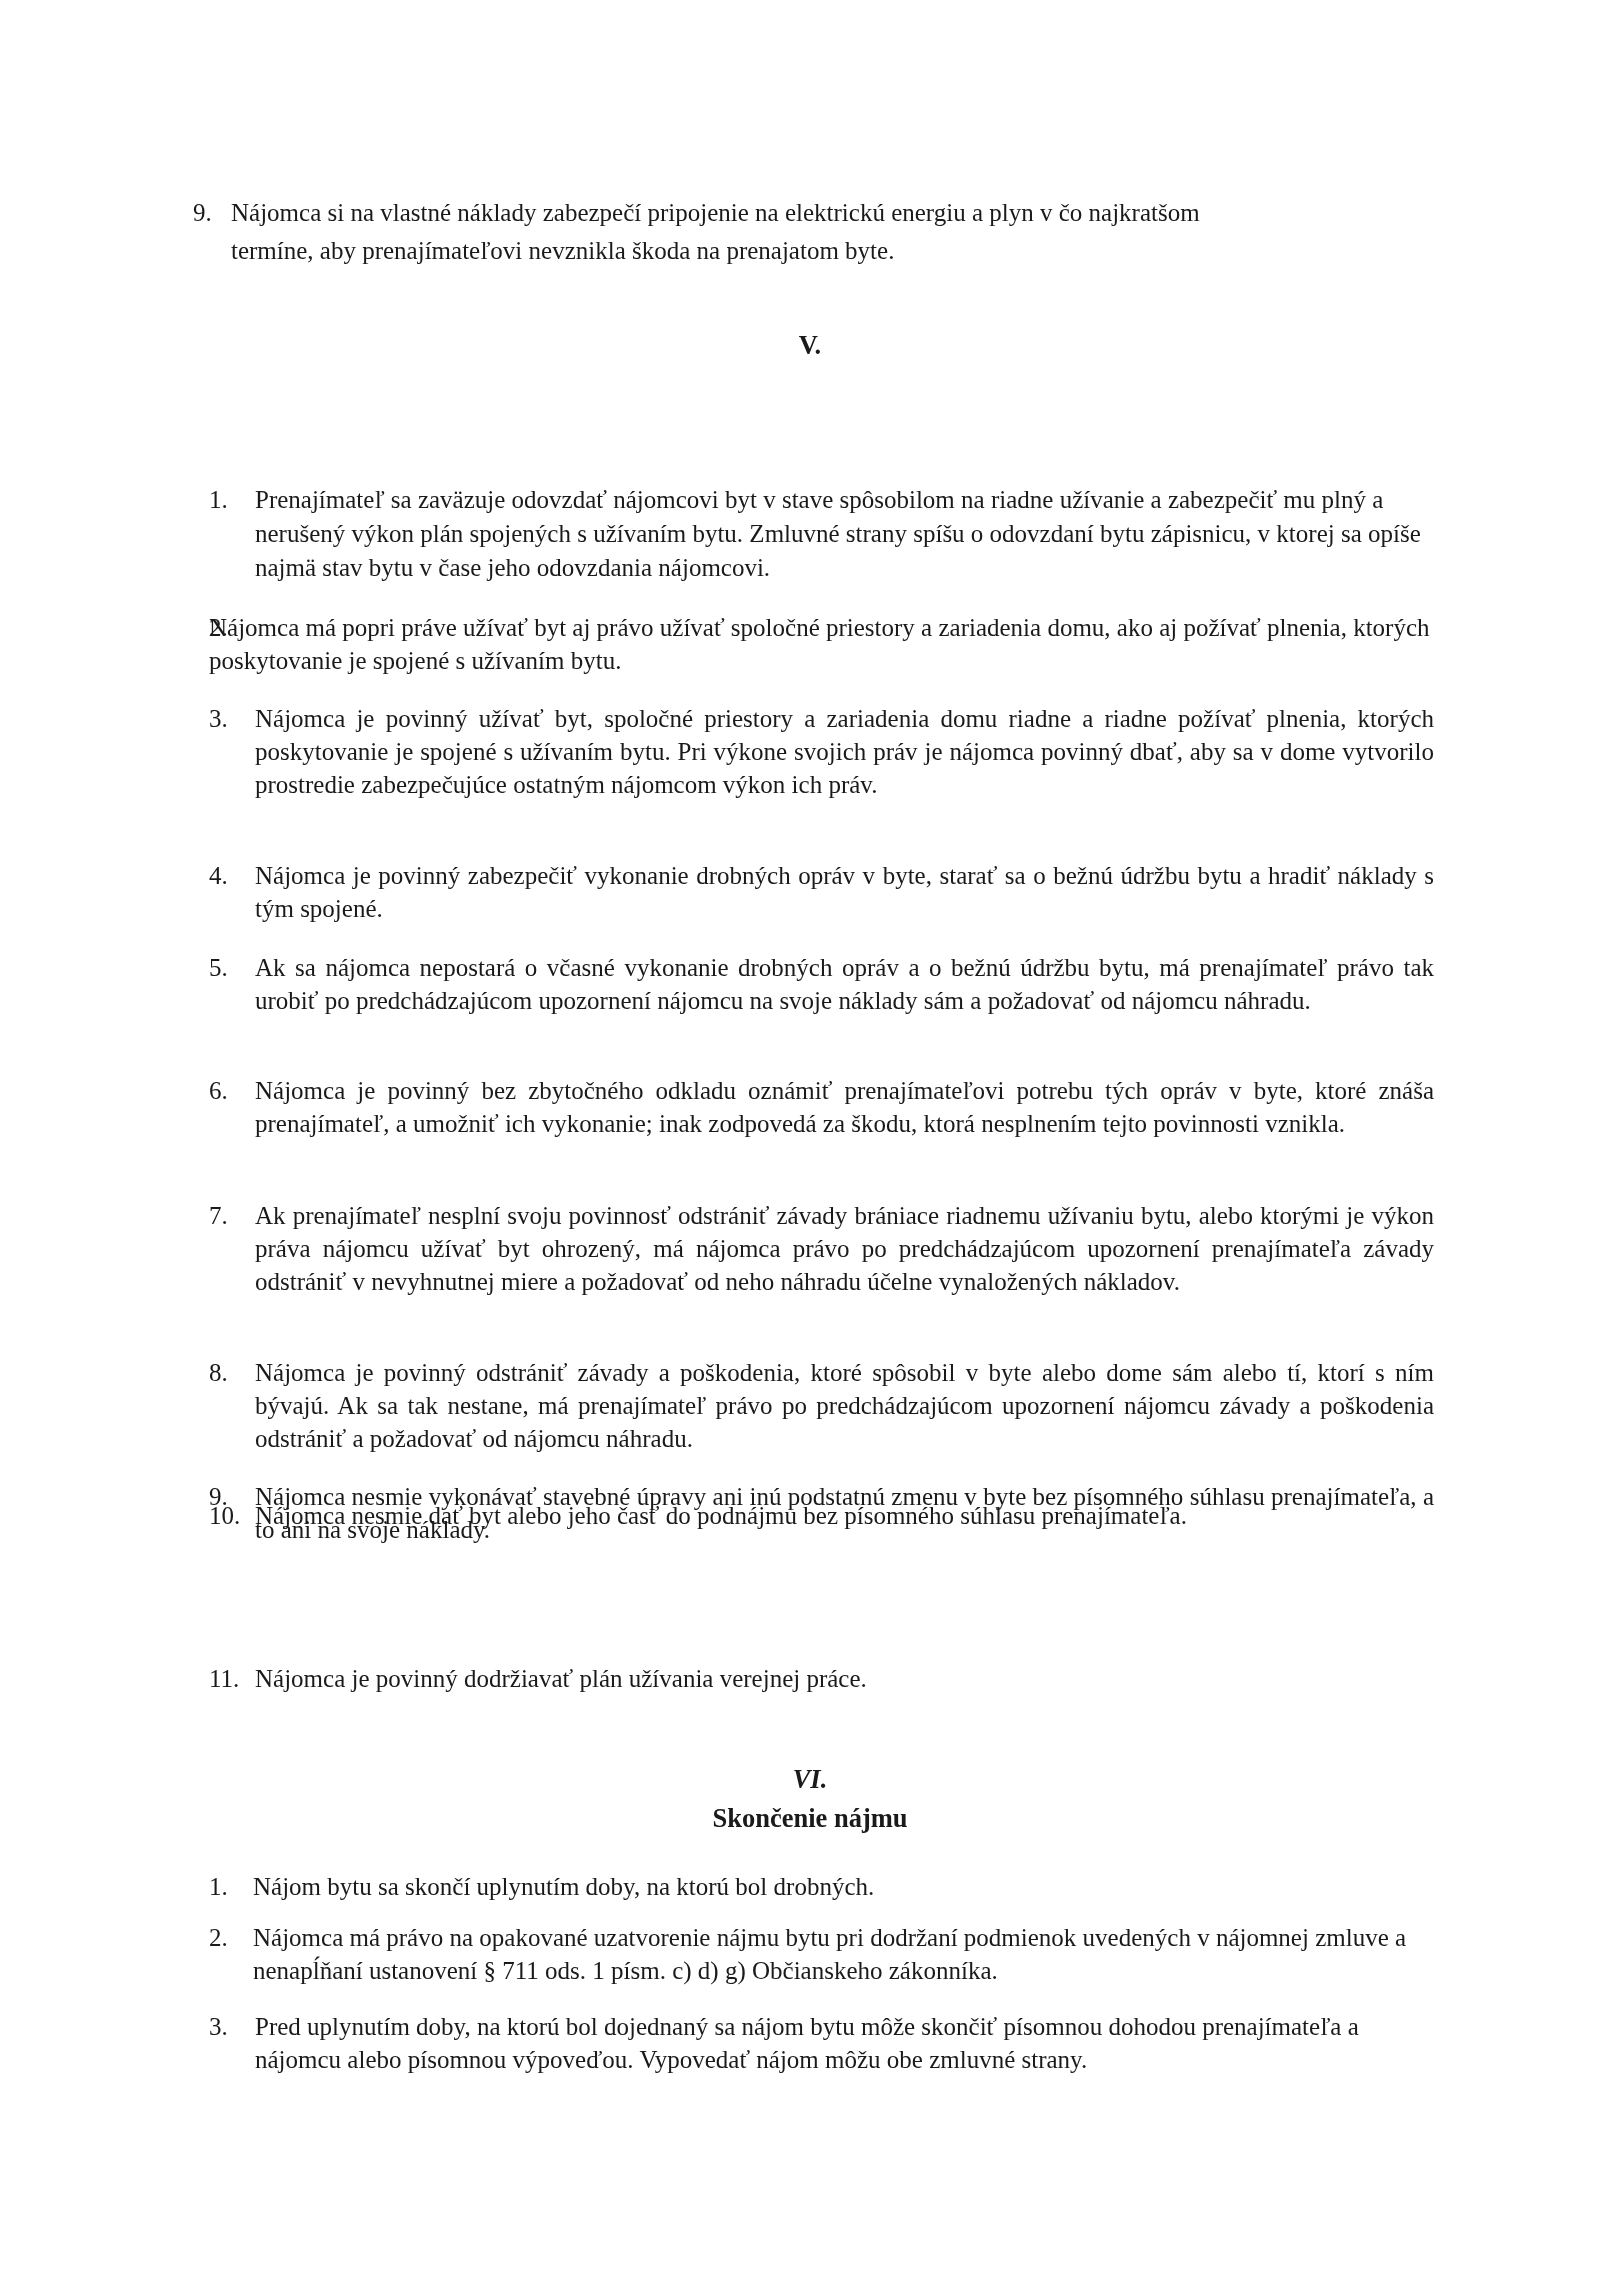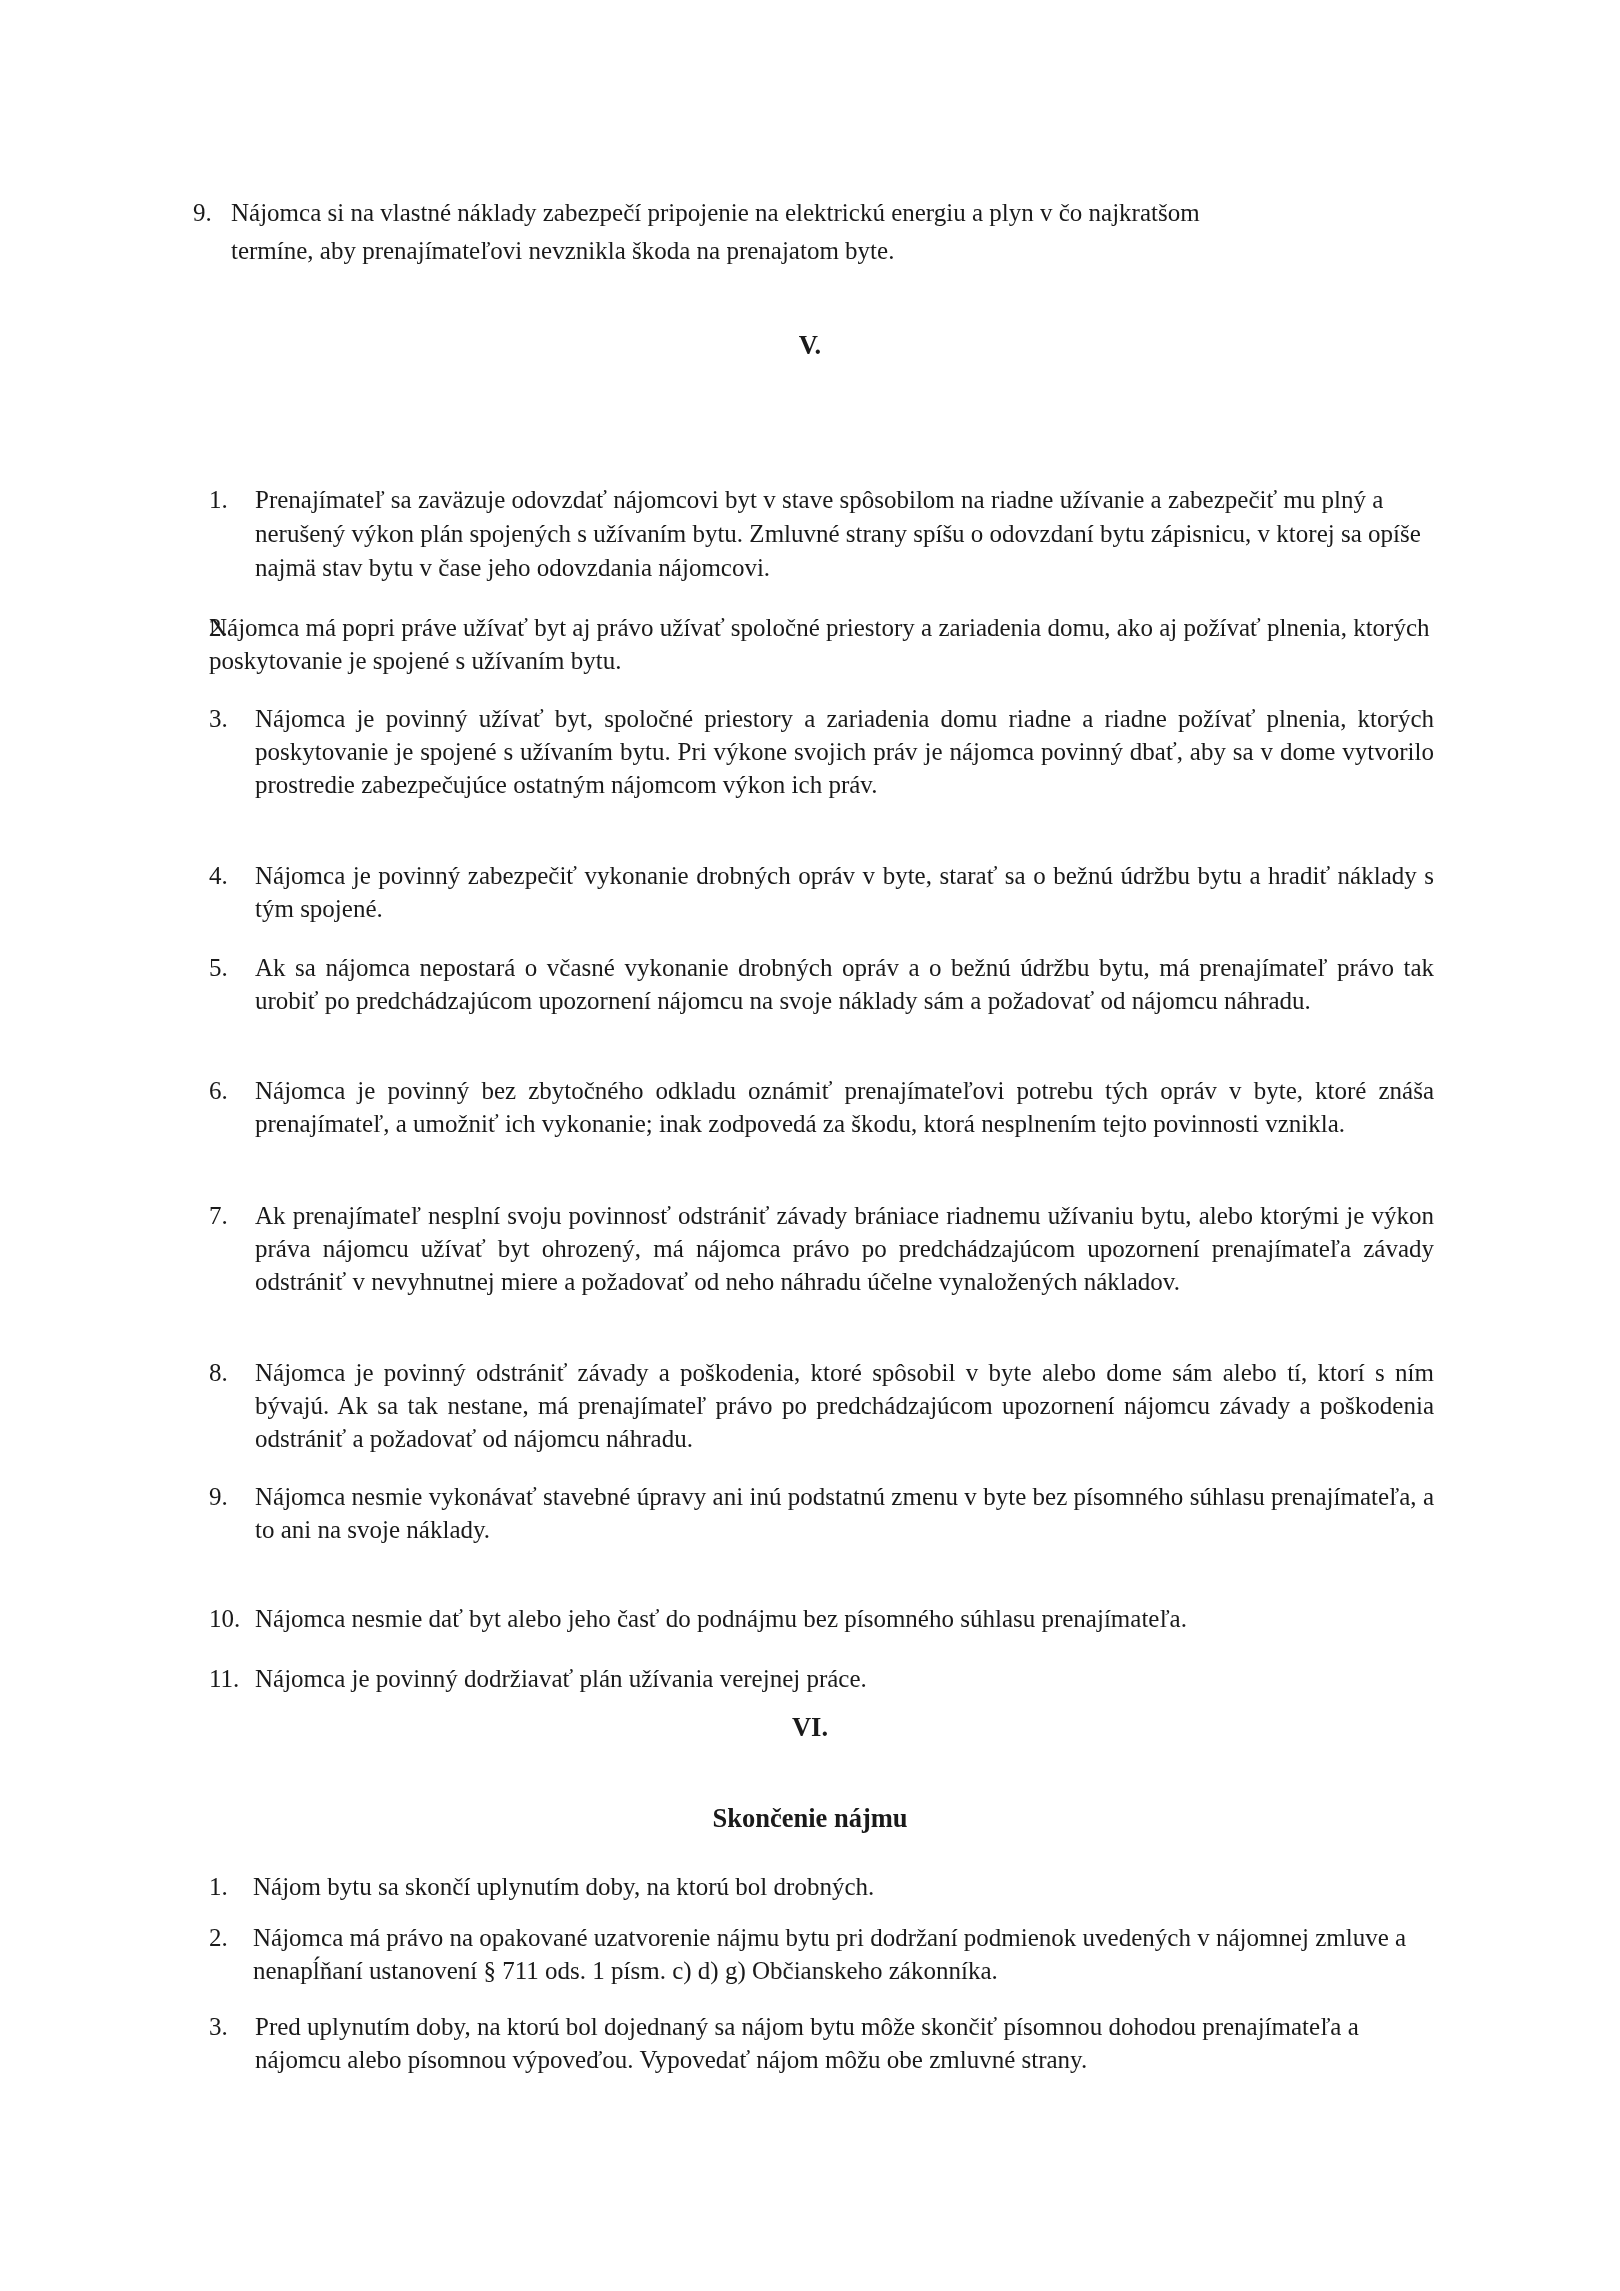--- a/index.html
+++ b/index.html
@@ -63,31 +63,31 @@
   <div class="item" style="left:209px; top:1356px; width:1225px;">
     <span class="num">8.</span>
     <span class="txt" style="margin-left:46px;">Nájomca je povinný odstrániť závady a poškodenia, ktoré spôsobil v byte alebo dome sám alebo tí, ktorí s ním bývajú. Ak sa tak nestane, má prenajímateľ právo po predchádzajúcom upozornení nájomcu závady a poškodenia odstrániť a požadovať od nájomcu náhradu.</span>
   </div>
 
   <div class="item" style="left:209px; top:1480px; width:1225px;">
     <span class="num">9.</span>
     <span class="txt" style="margin-left:46px;">Nájomca nesmie vykonávať stavebné úpravy ani inú podstatnú zmenu v byte bez písomného súhlasu  prenajímateľa, a to ani na svoje náklady.</span>
   </div>
 
-  <div class="item" style="left:209px; top:1602px; width:1225px;">
+  <div class="item" style="left:209px; top:1499px; width:1225px;">
     <span class="num">10.</span>
     <span class="txt" style="margin-left:46px;">Nájomca nesmie dať byt alebo jeho časť do podnájmu bez písomného súhlasu prenajímateľa.</span>
   </div>
 
   <div class="item nojust" style="left:209px; top:1662px; width:1225px;">
     <span class="num">11.</span>
     <span class="txt" style="margin-left:46px;">Nájomca je povinný dodržiavať plán užívania verejnej práce.</span>
   </div>
 
-  <div class="heading" style="top:1712px;">VI.</div>
+  <div class="heading" style="top:1764px;font-style:italic;">VI.</div>
   <div class="heading" style="top:1803px;">Skončenie nájmu</div>
 
   <div class="item nojust" style="left:209px; top:1870px; width:1225px;">
     <span class="num">1.</span>
     <span class="txt" style="margin-left:44px;">Nájom bytu sa skončí uplynutím doby, na ktorú bol drobných.</span>
   </div>
 
   <div class="item nojust" style="left:209px; top:1921px; width:1215px;">
     <span class="num">2.</span>
     <span class="txt" style="margin-left:44px;">Nájomca má právo na opakované uzatvorenie nájmu bytu pri dodržaní podmienok uvedených v nájomnej zmluve a nenapĺňaní ustanovení § 711 ods. 1 písm. c) d) g) Občianskeho zákonníka.</span>

